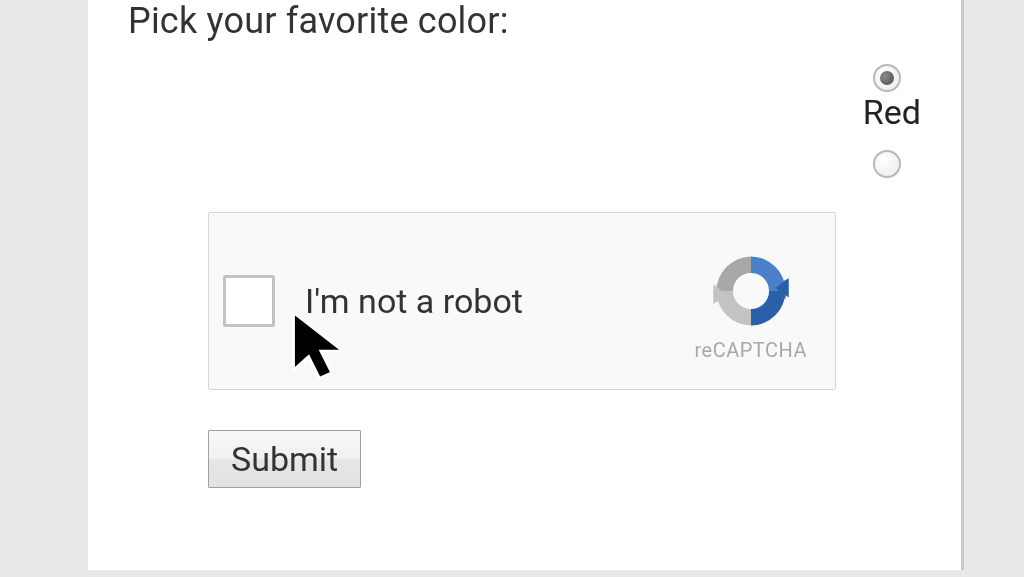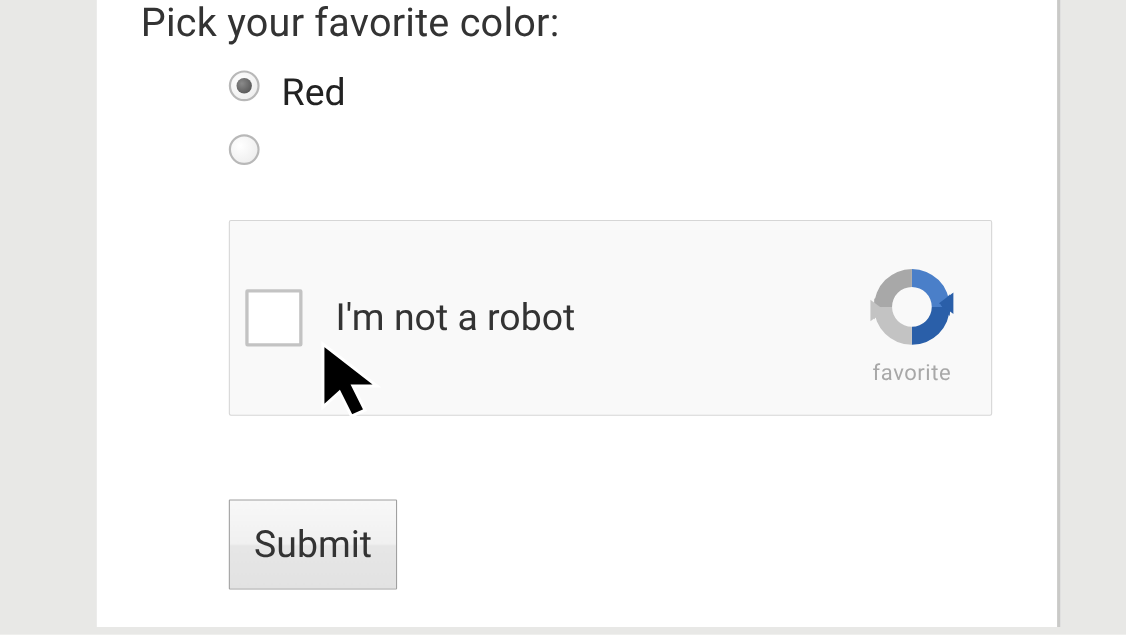--- a/index.html
+++ b/index.html
@@ -26,23 +26,24 @@
       color: #333;
       margin-top: 30px;
       letter-spacing: 0.2px;
     }
     .radio-group {
       margin-left: 80px;
       margin-top: 22px;
     }
     .radio-option {
       display: flex;
-      align-items: flex-start;
+      align-items: flex-end;
       margin-bottom: 18px;
       cursor: pointer;
+      flex-direction: column;
     }
     .radio-circle {
       width: 28px;
       height: 28px;
       border-radius: 50%;
       border: 2px solid #b8b8b8;
       background: radial-gradient(circle at 35% 35%, #ffffff 0%, #eaeaea 100%);
       margin-right: 20px;
       display: inline-flex;
       align-items: center;
@@ -56,22 +57,22 @@
       border-radius: 50%;
       background: radial-gradient(circle at 35% 35%, #8a8a8a 0%, #4a4a4a 100%);
       display: block;
     }
     .radio-label {
       font-size: 34px;
       color: #222;
     }
     .recaptcha-box {
       margin-left: 80px;
-      margin-top: 50px;
-      width: 694px;
+      margin-top: 34px;
+      width: 628px;
       height: 178px;
       background: #f9f9f9;
       border: 1px solid #d6d6d6;
       display: flex;
       align-items: center;
       padding: 0 28px 0 14px;
       position: relative;
       border-radius: 2px;
     }
     .recaptcha-check {
@@ -114,27 +115,26 @@
       pointer-events: none;
       z-index: 100;
     }
     .submit-row {
       margin-left: 80px;
       margin-top: 40px;
     }
     .submit-btn {
       font-size: 34px;
       color: #333;
-      padding: 20px 22px;
+      padding: 8px 22px;
       background: linear-gradient(to bottom, #f8f8f8 0%, #f0f0f0 50%, #e6e6e6 51%, #e2e2e2 100%);
       border: 1px solid #a0a0a0;
       border-radius: 1px;
       cursor: pointer;
       font-family: inherit;
-      margin-top: 36px;
     }
   </style>
 </head>
 <body>
 
 <div class="form-card">
 
   <div class="question">Pick your favorite color:</div>
 
   <div class="radio-group">
@@ -155,21 +155,21 @@
         <path d="M50 8 A42 42 0 0 1 92 50 L72 50 A22 22 0 0 0 50 28 Z" fill="#4a7fc9"></path>
         <path d="M92 50 L98 42 L98 58 Z" fill="#2a5fa9" transform="translate(-6,0)"></path>
         <polygon points="92,50 102,38 102,62" fill="#2a5fa9" transform="translate(-10,-2) scale(1)"></polygon>
         <path d="M92 50 A42 42 0 0 1 50 92 L50 72 A22 22 0 0 0 72 50 Z" fill="#2a5fa9"></path>
         <path d="M50 92 A42 42 0 0 1 8 50 L28 50 A22 22 0 0 0 50 72 Z" fill="#c3c3c3"></path>
         <polygon points="8,50 -2,62 -2,38" fill="#c3c3c3" transform="translate(10,2)"></polygon>
         <path d="M8 50 A42 42 0 0 1 50 8 L50 28 A22 22 0 0 0 28 50 Z" fill="#a8a8a8"></path>
         <polygon points="88,46 104,34 104,58" fill="#2a5fa9" transform="translate(-8,0)"></polygon>
         <polygon points="12,54 -4,66 -4,42" fill="#c3c3c3" transform="translate(8,0)"></polygon>
       </svg>
-      <div class="recaptcha-brand-text">favorite</div>
+      <div class="recaptcha-brand-text">reCAPTCHA</div>
     </div>
   </div>
 
   <div class="submit-row">
     <button class="submit-btn">Submit</button>
   </div>
 
 </div>
 
 <svg class="cursor-overlay" viewBox="0 0 50 60">

